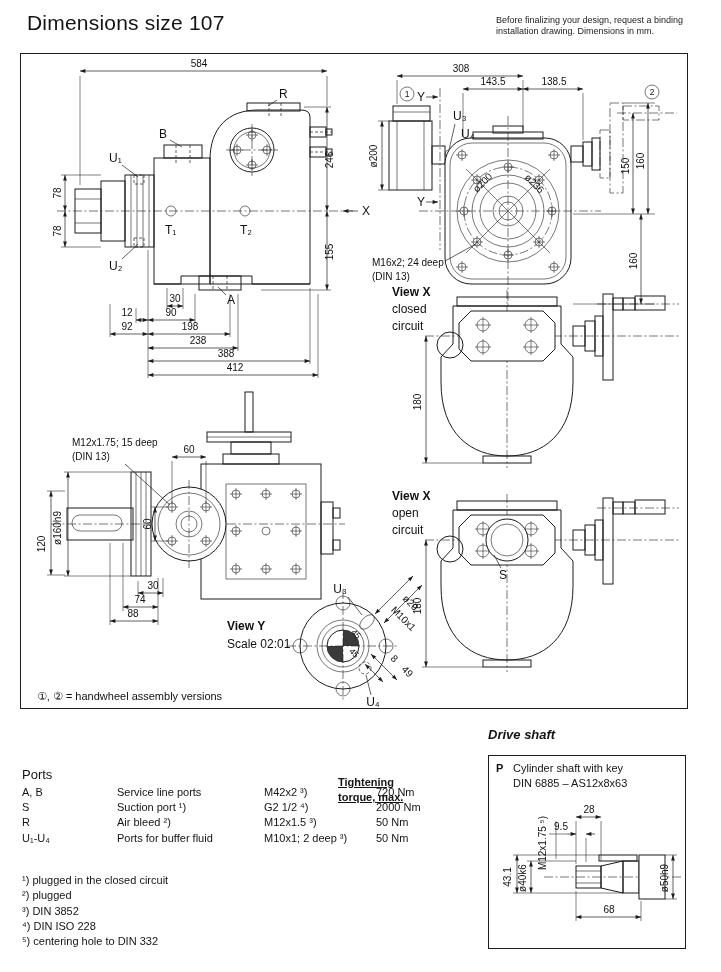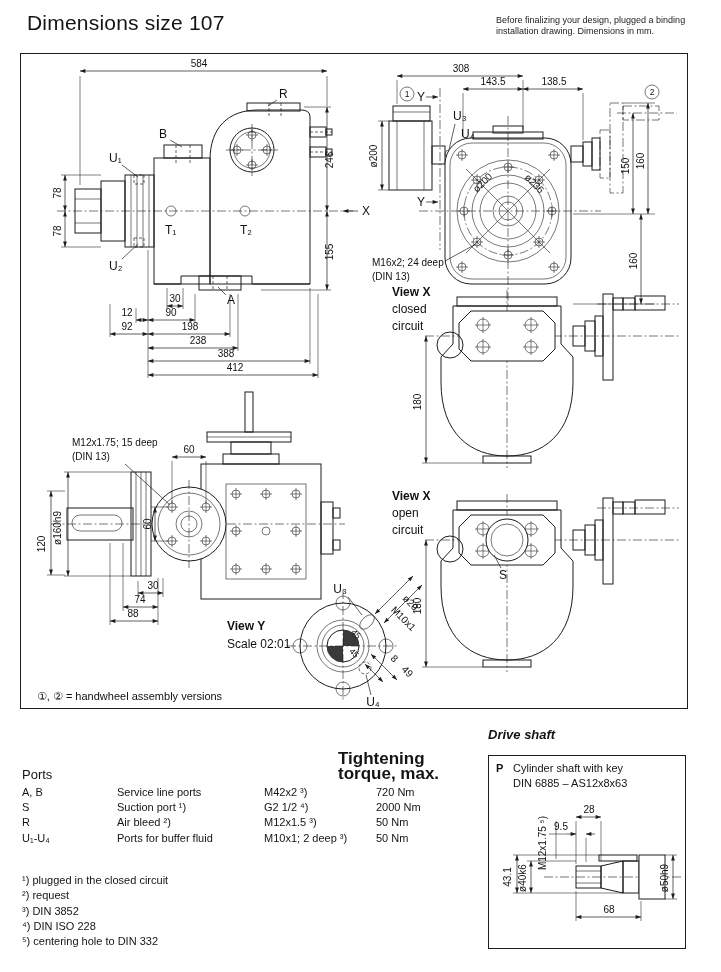--- a/index.html
+++ b/index.html
@@ -18,38 +18,38 @@
   .dash{fill:none;stroke:#1c1c1c;stroke-width:.7;stroke-dasharray:3 2;}
   .dim{fill:none;stroke:#1c1c1c;stroke-width:.7;marker-start:url(#ar);marker-end:url(#ar);}
   .ldr{fill:none;stroke:#1c1c1c;stroke-width:.7;}
   text.d{font-size:10px;fill:#111;}
   text.dm{font-size:10px;fill:#111;text-anchor:middle;}
   text.lb{font-size:12px;fill:#111;}
   text.bd{font-weight:bold;}
   text.sm{font-size:8.5px;fill:#111;}
   
   #ports-head{left:22px;top:728px;font-size:13px;margin-top:39px;}
-  #torque-head{left:338px;top:751px;font-size:17px;font-weight:bold;line-height:15px;}
+  #torque-head{left:338px;top:775px;font-size:11px;font-weight:bold;line-height:15px;text-decoration:underline;}
   #ports-table{left:22px;top:786px;font-size:11px;}
   .prow{display:grid;grid-template-columns:83px 135px 100px 66px;height:15.2px;align-items:baseline;gap:12px;}
   .prow .tq{text-align:left;}
   #footnotes{left:22px;top:873px;font-size:11px;line-height:15.3px;}
   
   #ds-head{left:488px;top:727px;font-size:13px;font-weight:bold;font-style:italic;}
   #ds-box{left:488px;top:755px;width:196px;height:192px;border:1px solid #1c1c1c;}
   #ds-p{left:7px;top:6px;font-size:11px;font-weight:bold;}
   #ds-d1{left:24px;top:6px;font-size:11px;}
   #ds-d2{left:24px;top:21px;font-size:11px;}
 </style>
 </head>
 <body>
 
 <div class="abs" id="title">Dimensions size 107</div>
 <div class="abs" id="note">
-  <div>Before finalizing your design, plugged a binding</div>
+  <div>Before finalizing your design, request a binding</div>
   <div>installation drawing. Dimensions in mm.</div>
 </div>
 
 <div class="abs" id="frame">
 <svg width="666" height="654" viewBox="0 0 666 654">
   <defs>
     <marker id="ar" viewBox="0 0 10 8" markerWidth="9" markerHeight="7" refX="9.3" refY="4" orient="auto-start-reverse">
       <path d="M0.5,0.9 L9.5,4 L0.5,7.1 Z" fill="#1c1c1c"></path>
     </marker>
     <pattern id="hatch" width="4.5" height="4.5" patternTransform="rotate(45)" patternUnits="userSpaceOnUse">
@@ -482,21 +482,21 @@
   </div>
   <div class="prow">
     <span>U₁-U₄</span>
     <span>Ports for buffer fluid</span>
     <span>M10x1; 2 deep ³)</span>
     <span class="tq">50 Nm</span>
   </div>
 </div>
 <div class="abs" id="footnotes">
   <div>¹) plugged in the closed circuit</div>
-  <div>²) request</div>
+  <div>²) plugged</div>
   <div>³) DIN 3852</div>
   <div>⁴) DIN ISO 228</div>
   <div>⁵) centering hole to DIN 332</div>
 </div>
 
 <div class="abs" id="ds-head">Drive shaft</div>
 <div class="abs" id="ds-box">
   <div class="abs" id="ds-p">P</div>
   <div class="abs" id="ds-d1">Cylinder shaft with key</div>
   <div class="abs" id="ds-d2">DIN 6885 – AS12x8x63</div>

